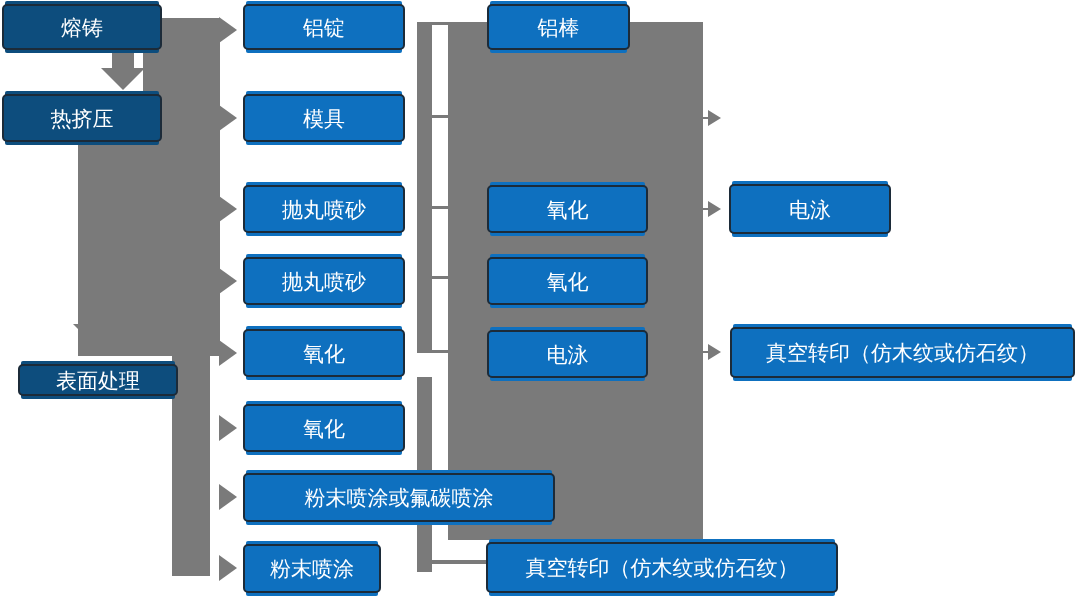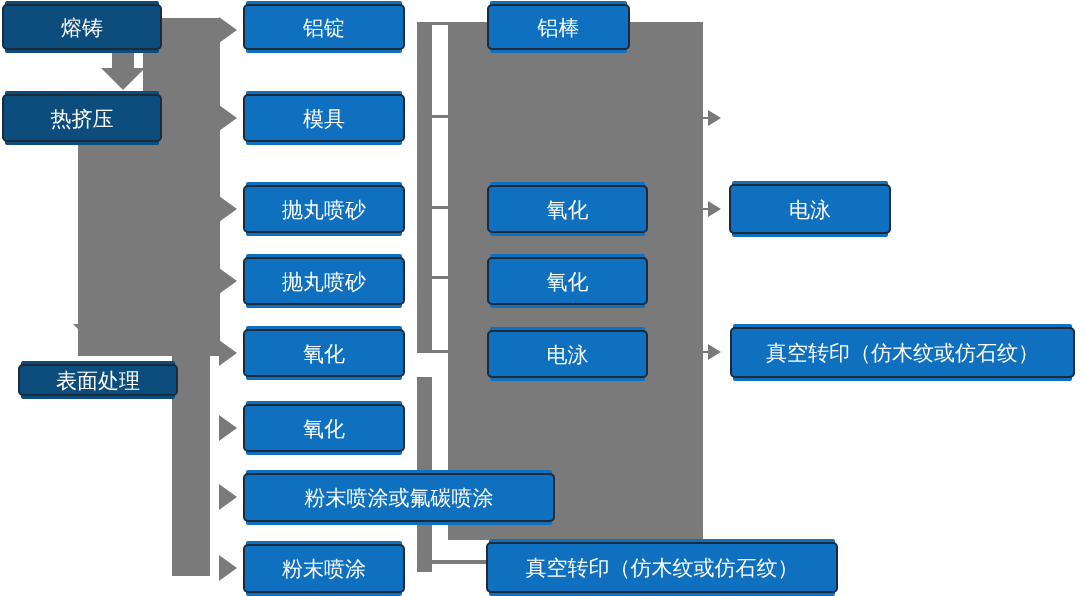--- a/index.html
+++ b/index.html
@@ -65,21 +65,21 @@
   <div class="node stage" style="left:2px;top:94px;width:160px;height:48px;">热挤压</div>
   <div class="node stage" style="left:2px;top:364px;width:160px;height:32px;margin-left:16px;">表面处理</div>
 
   <div class="node proc" style="left:243px;top:94px;width:162px;height:48px;">模具</div>
   <div class="node proc" style="left:243px;top:4px;width:162px;height:46px;">铝锭</div>
   <div class="node proc" style="left:243px;top:185px;width:162px;height:48px;">抛丸喷砂</div>
   <div class="node proc" style="left:243px;top:257px;width:162px;height:48px;">抛丸喷砂</div>
   <div class="node proc" style="left:243px;top:329px;width:162px;height:48px;">氧化</div>
   <div class="node proc" style="left:243px;top:404px;width:162px;height:48px;">氧化</div>
   <div class="node proc" style="left:243px;top:473px;width:312px;height:49px;">粉末喷涂或氟碳喷涂</div>
-  <div class="node proc" style="left:243px;top:544px;width:162px;height:49px;">粉末喷涂</div>
+  <div class="node proc" style="left:243px;top:544px;width:138px;height:49px;">粉末喷涂</div>
 
   <div class="node proc" style="left:487px;top:4px;width:143px;height:46px;">铝棒</div>
   <div class="node proc" style="left:487px;top:185px;width:161px;height:48px;">氧化</div>
   <div class="node proc" style="left:487px;top:257px;width:161px;height:48px;">氧化</div>
   <div class="node proc" style="left:487px;top:330px;width:161px;height:48px;">电泳</div>
   <div class="node proc" style="left:486px;top:542px;width:352px;height:51px;">真空转印（仿木纹或仿石纹）</div>
 
   <div class="node proc" style="left:729px;top:184px;width:162px;height:50px;">电泳</div>
   <div class="node proc" style="left:730px;top:327px;width:345px;height:51px;">真空转印（仿木纹或仿石纹）</div>
 

